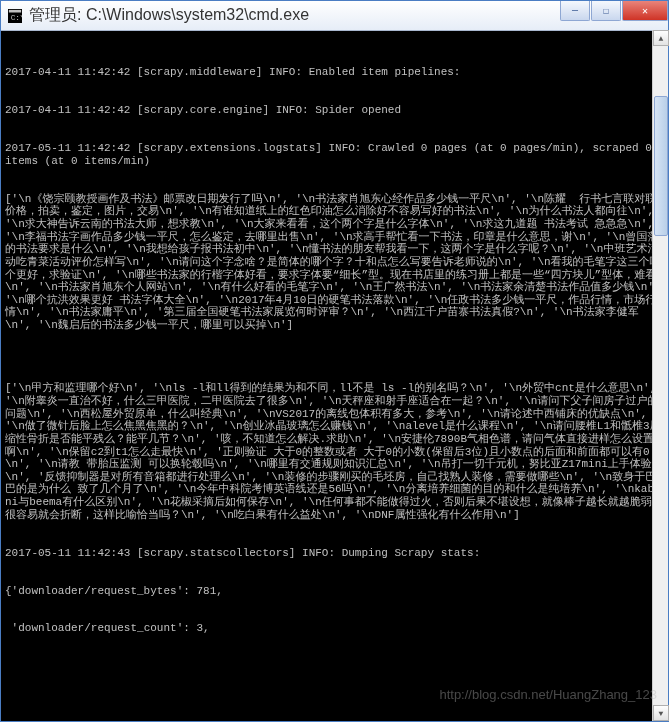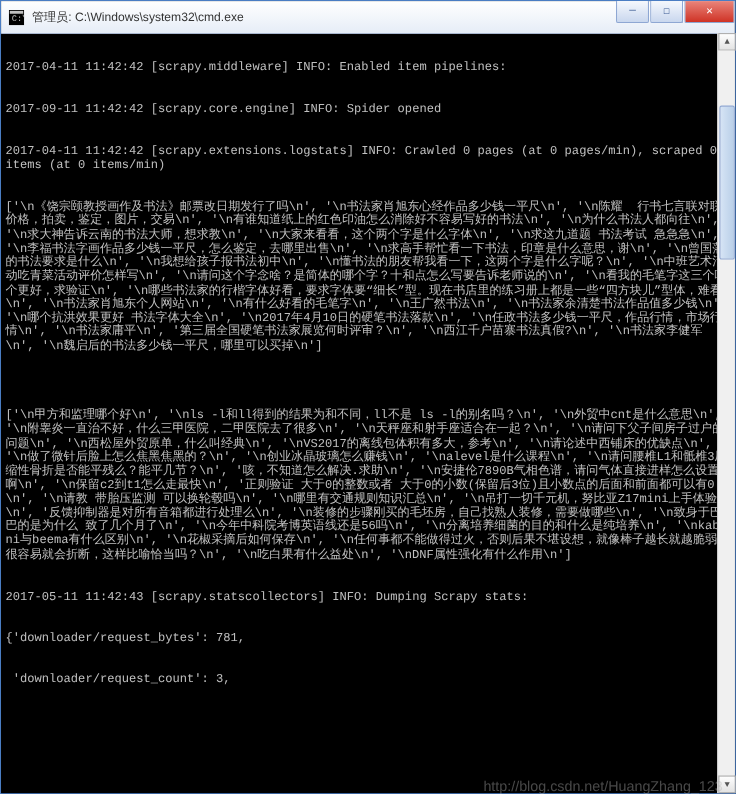--- a/index.html
+++ b/index.html
@@ -1,31 +1,31 @@
 <!DOCTYPE html>
 <html><head>
 <meta charset="utf-8">
 <style>
   * { margin: 0; padding: 0; box-sizing: border-box; }
   body { width: 669px; height: 722px; background: #000; font-family: "Consolas", "Courier New", monospace; font-size: 11px; overflow: hidden; position: relative; }
   .window { width: 669px; height: 722px; border: 1px solid #4a7dc3; display: flex; flex-direction: column; }
   .titlebar { height: 30px; background: linear-gradient(to bottom, #ffffff, #e6edf7); display: flex; align-items: center; padding-left: 6px; border-bottom: 1px solid #a9b7cf; }
   .titlebar .icon { width: 16px; height: 16px; margin-right: 6px; display: inline-flex; align-items: center; justify-content: center; font-size: 10px; }
-  .titlebar .title { flex: 1; color: #333; font-family: "Microsoft YaHei", sans-serif; font-size: 11px; }
+  .titlebar .title { flex: 1; color: #333; font-family: "Microsoft YaHei", sans-serif; font-size: 16px; }
   .win-controls { display: flex; height: 20px; align-self: flex-start; }
   .win-btn { width: 30px; height: 20px; margin-left: 1px; background: linear-gradient(to bottom, #f5f8fd, #c9d7ee); border: 1px solid #8ea7d3; border-top: none; display: flex; align-items: center; justify-content: center; color: #3b5a93; font-size: 10px; border-radius: 0 0 2px 2px; }
   .win-btn.close { background: linear-gradient(to bottom, #e9847a, #cf3326); color: #fff; width: 46px; }
-  .terminal { flex: 1; background: #000; color: #c0c0c0; padding: 0 4px; overflow: hidden; line-height: 1.15; white-space: pre-wrap; word-break: break-all; font-size: 11px; }
+  .terminal { flex: 1; background: #000; color: #c0c0c0; padding: 10px 4px; overflow: hidden; line-height: 1.15; white-space: pre-wrap; word-break: break-all; font-size: 11px; border-radius: 27px; }
   .terminal .line { display: block; }
   .scrollbar { position: absolute; right: 1px; top: 30px; bottom: 1px; width: 16px; background: #f0f0f0; border-left: 1px solid #d0d0d0; }
   .sb-btn { width: 16px; height: 16px; background: linear-gradient(to bottom, #fefefe, #e3e3e3); border: 1px solid #b0b0b0; display: flex; align-items: center; justify-content: center; font-size: 8px; color: #555; }
   .sb-track { background: #f0f0f0; flex: 1; }
   .sb-thumb { width: 14px; margin-left: 1px; background: linear-gradient(to right, #d6e4f5, #b9cfe8); border: 1px solid #8ea7d3; border-radius: 2px; }
   .scrollbar { display: flex; flex-direction: column; }
-  .watermark { position: absolute; right: 12px; bottom: 0; color: rgba(180,180,180,0.4); font-family: "Microsoft YaHei", sans-serif; font-size: 13px; pointer-events: none; text-align: right; }
+  .watermark { position: absolute; right: 12px; bottom: 20px; color: rgba(180,180,180,0.4); font-family: "Microsoft YaHei", sans-serif; font-size: 13px; pointer-events: none; text-align: right; }
 </style>
 </head>
 <body>
 
 <div class="window">
   <div class="titlebar">
     <span class="icon">
       <svg width="14" height="14" viewBox="0 0 16 16">
           <rect x="0" y="0" width="16" height="16" fill="#000"></rect>
           <rect x="1" y="1" width="14" height="3" fill="#c0c0c0"></rect>
@@ -35,22 +35,22 @@
     <span class="title">管理员: C:\Windows\system32\cmd.exe</span>
     <div class="win-controls">
       <div class="win-btn">—</div>
       <div class="win-btn">☐</div>
       <div class="win-btn close">✕</div>
     </div>
   </div>
 
   <div class="terminal">
     <span class="line">2017-04-11 11:42:42 [scrapy.middleware] INFO: Enabled item pipelines:</span>
-    <span class="line">2017-09-11 11:42:42 [scrapy.core.engine] INFO: Spider opened</span>
-    <span class="line">2017-04-11 11:42:42 [scrapy.extensions.logstats] INFO: Crawled 0 pages (at 0 pages/min), scraped 0 items (at 0 items/min)</span>
+    <span class="line">2017-04-11 11:42:42 [scrapy.core.engine] INFO: Spider opened</span>
+    <span class="line">2017-05-11 11:42:42 [scrapy.extensions.logstats] INFO: Crawled 0 pages (at 0 pages/min), scraped 0 items (at 0 items/min)</span>
     <span class="line">['\n《饶宗颐教授画作及书法》邮票改日期发行了吗\n', '\n书法家肖旭东心经作品多少钱一平尺\n', '\n陈耀  行书七言联对联价格，拍卖，鉴定，图片，交易\n', '\n有谁知道纸上的红色印油怎么消除好不容易写好的书法\n', '\n为什么书法人都向往\n', '\n求大神告诉云南的书法大师，想求教\n', '\n大家来看看，这个两个字是什么字体\n', '\n求这九道题 书法考试 急急急\n', '\n李福书法字画作品多少钱一平尺，怎么鉴定，去哪里出售\n', '\n求高手帮忙看一下书法，印章是什么意思，谢\n', '\n曾国藩的书法要求是什么\n', '\n我想给孩子报书法初中\n', '\n懂书法的朋友帮我看一下，这两个字是什么字呢？\n', '\n中班艺术活动吃青菜活动评价怎样写\n', '\n请问这个字念啥？是简体的哪个字？十和点怎么写要告诉老师说的\n', '\n看我的毛笔字这三个哪个更好，求验证\n', '\n哪些书法家的行楷字体好看，要求字体要“细长”型。现在书店里的练习册上都是一些“四方块儿”型体，难看\n', '\n书法家肖旭东个人网站\n', '\n有什么好看的毛笔字\n', '\n王广然书法\n', '\n书法家余清楚书法作品值多少钱\n', '\n哪个抗洪效果更好 书法字体大全\n', '\n2017年4月10日的硬笔书法落款\n', '\n任政书法多少钱一平尺，作品行情，市场行情\n', '\n书法家庸平\n', '第三届全国硬笔书法家展览何时评审？\n', '\n西江千户苗寨书法真假?\n', '\n书法家李健军\n', '\n魏启后的书法多少钱一平尺，哪里可以买掉\n']</span>
     <span class="line"></span>
     <span class="line">['\n甲方和监理哪个好\n', '\nls -l和ll得到的结果为和不同，ll不是 ls -l的别名吗？\n', '\n外贸中cnt是什么意思\n', '\n附睾炎一直治不好，什么三甲医院，二甲医院去了很多\n', '\n天秤座和射手座适合在一起？\n', '\n请问下父子间房子过户的问题\n', '\n西松屋外贸原单，什么叫经典\n', '\nVS2017的离线包体积有多大，参考\n', '\n请论述中西铺床的优缺点\n', '\n做了微针后脸上怎么焦黑焦黑的？\n', '\n创业冰晶玻璃怎么赚钱\n', '\nalevel是什么课程\n', '\n请问腰椎L1和骶椎3压缩性骨折是否能平残么？能平几节？\n', '咳，不知道怎么解决.求助\n', '\n安捷伦7890B气相色谱，请问气体直接进样怎么设置啊\n', '\n保留c2到t1怎么走最快\n', '正则验证 大于0的整数或者 大于0的小数(保留后3位)且小数点的后面和前面都可以有0\n', '\n请教 带胎压监测 可以换轮毂吗\n', '\n哪里有交通规则知识汇总\n', '\n吊打一切千元机，努比亚Z17mini上手体验\n', '反馈抑制器是对所有音箱都进行处理么\n', '\n装修的步骤刚买的毛坯房，自己找熟人装修，需要做哪些\n', '\n致身于巴巴的是为什么 致了几个月了\n', '\n今年中科院考博英语线还是56吗\n', '\n分离培养细菌的目的和什么是纯培养\n', '\nkabini与beema有什么区别\n', '\n花椒采摘后如何保存\n', '\n任何事都不能做得过火，否则后果不堪设想，就像棒子越长就越脆弱，很容易就会折断，这样比喻恰当吗？\n', '\n吃白果有什么益处\n', '\nDNF属性强化有什么作用\n']</span>
     <span class="line">2017-05-11 11:42:43 [scrapy.statscollectors] INFO: Dumping Scrapy stats:</span>
     <span class="line">{'downloader/request_bytes': 781,</span>
     <span class="line"> 'downloader/request_count': 3,</span>
     
     
   </div>
 

